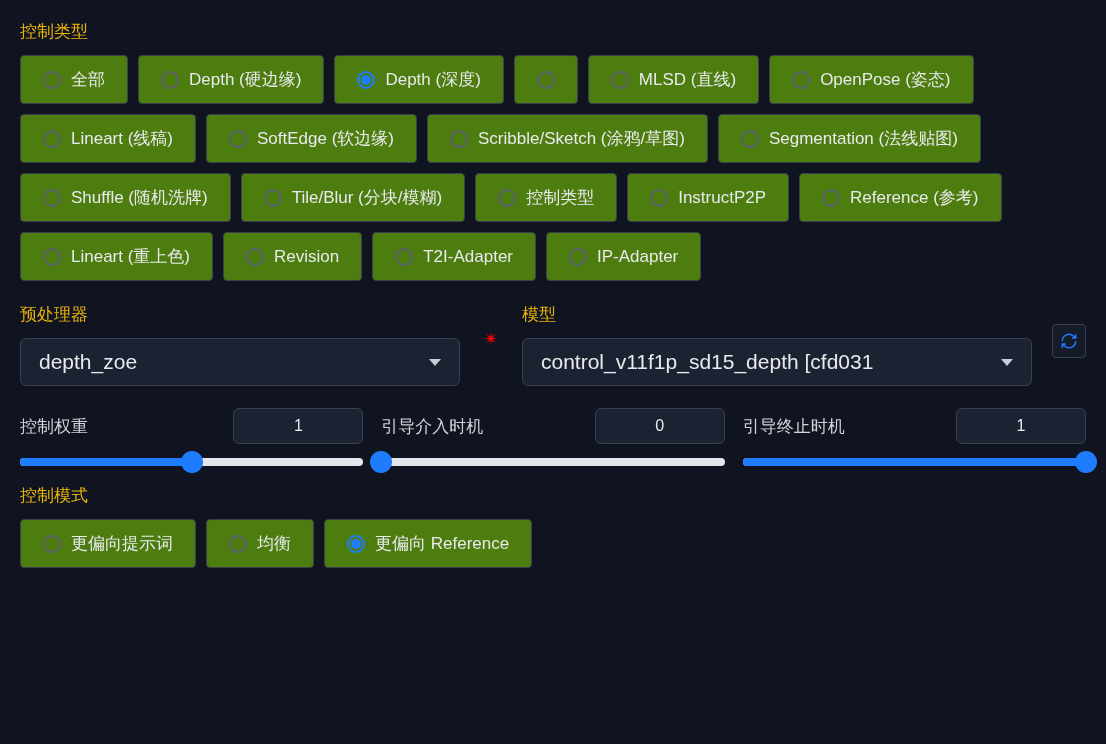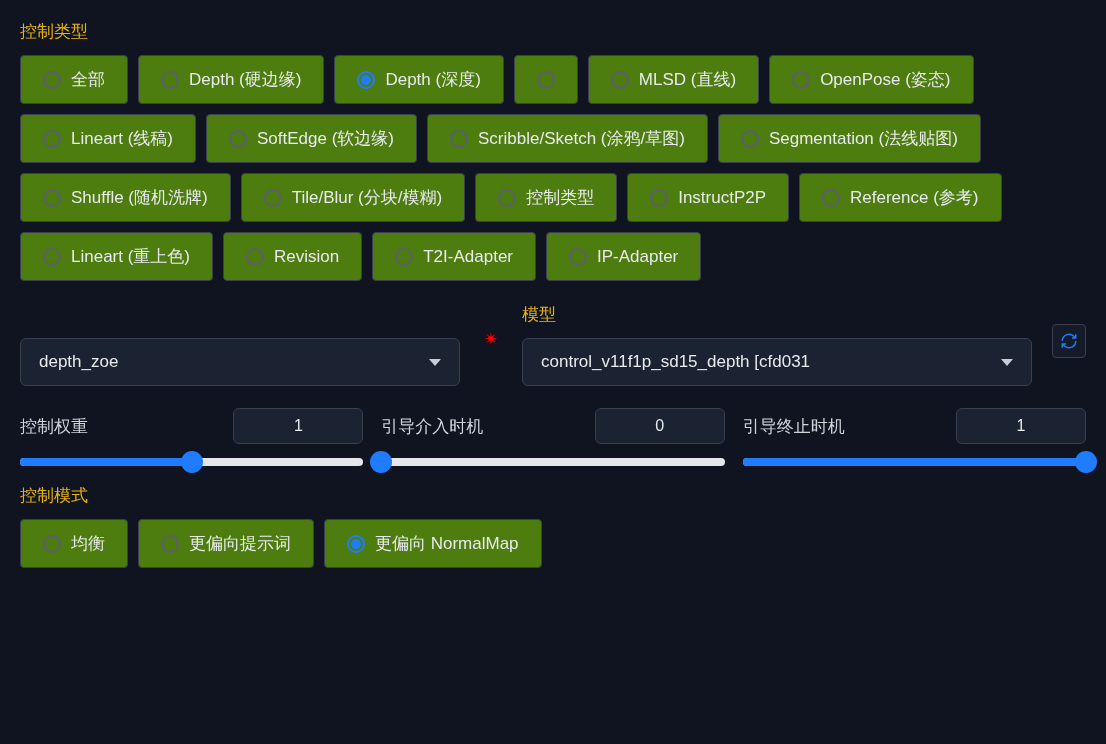--- a/index.html
+++ b/index.html
@@ -62,21 +62,21 @@
   .dropdown {
     background: #1b2232;
     border: 1px solid #3a4050;
     border-radius: 6px;
     height: 48px;
     display: flex;
     align-items: center;
     justify-content: space-between;
     padding: 0 18px;
     cursor: pointer;
-    font-size: 17px;
+    font-size: 21px;
     gap: 47px;
   }
   .caret-down {
     width: 0; height: 0;
     border-left: 6px solid transparent;
     border-right: 6px solid transparent;
     border-top: 7px solid #c8ccd4;
   }
   .spark-icon {
     width: 22px; height: 22px;
@@ -219,20 +219,21 @@
       <span>T2I-Adapter</span>
     </div>
     <div class="radio-btn">
       <span class="radio-circle"></span>
       <span>IP-Adapter</span>
     </div>
   </div>
 
 <div class="row-pair">
   <div class="col" style="flex:0 0 440px;">
+    <div class="section-label">预处理器</div>
     <div class="dropdown">
       <span>depth_zoe</span>
       <span class="caret-down"></span>
     </div>
   </div>
   <div class="spark-icon">✴</div>
   <div class="col" style="flex:1;">
     <div class="section-label">模型</div>
     <div class="dropdown">
       <span>control_v11f1p_sd15_depth [cfd031</span>
@@ -276,23 +277,23 @@
       <div class="slider-fill" style="width:100%"></div>
       <div class="slider-thumb" style="left:100%"></div>
     </div>
   </div>
 </div>
 
 <div class="section-label">控制模式</div>
 <div class="radio-group" id="control-mode-group">
     <div class="radio-btn">
       <span class="radio-circle"></span>
+      <span>更偏向提示词</span>
+    </div>
+    <div class="radio-btn">
+      <span class="radio-circle"></span>
       <span>均衡</span>
     </div>
-    <div class="radio-btn">
-      <span class="radio-circle"></span>
-      <span>更偏向提示词</span>
-    </div>
     <div class="radio-btn selected">
       <span class="radio-circle"></span>
-      <span>更偏向 NormalMap</span>
+      <span>更偏向 Reference</span>
     </div>
   </div>
 
 </body></html>

